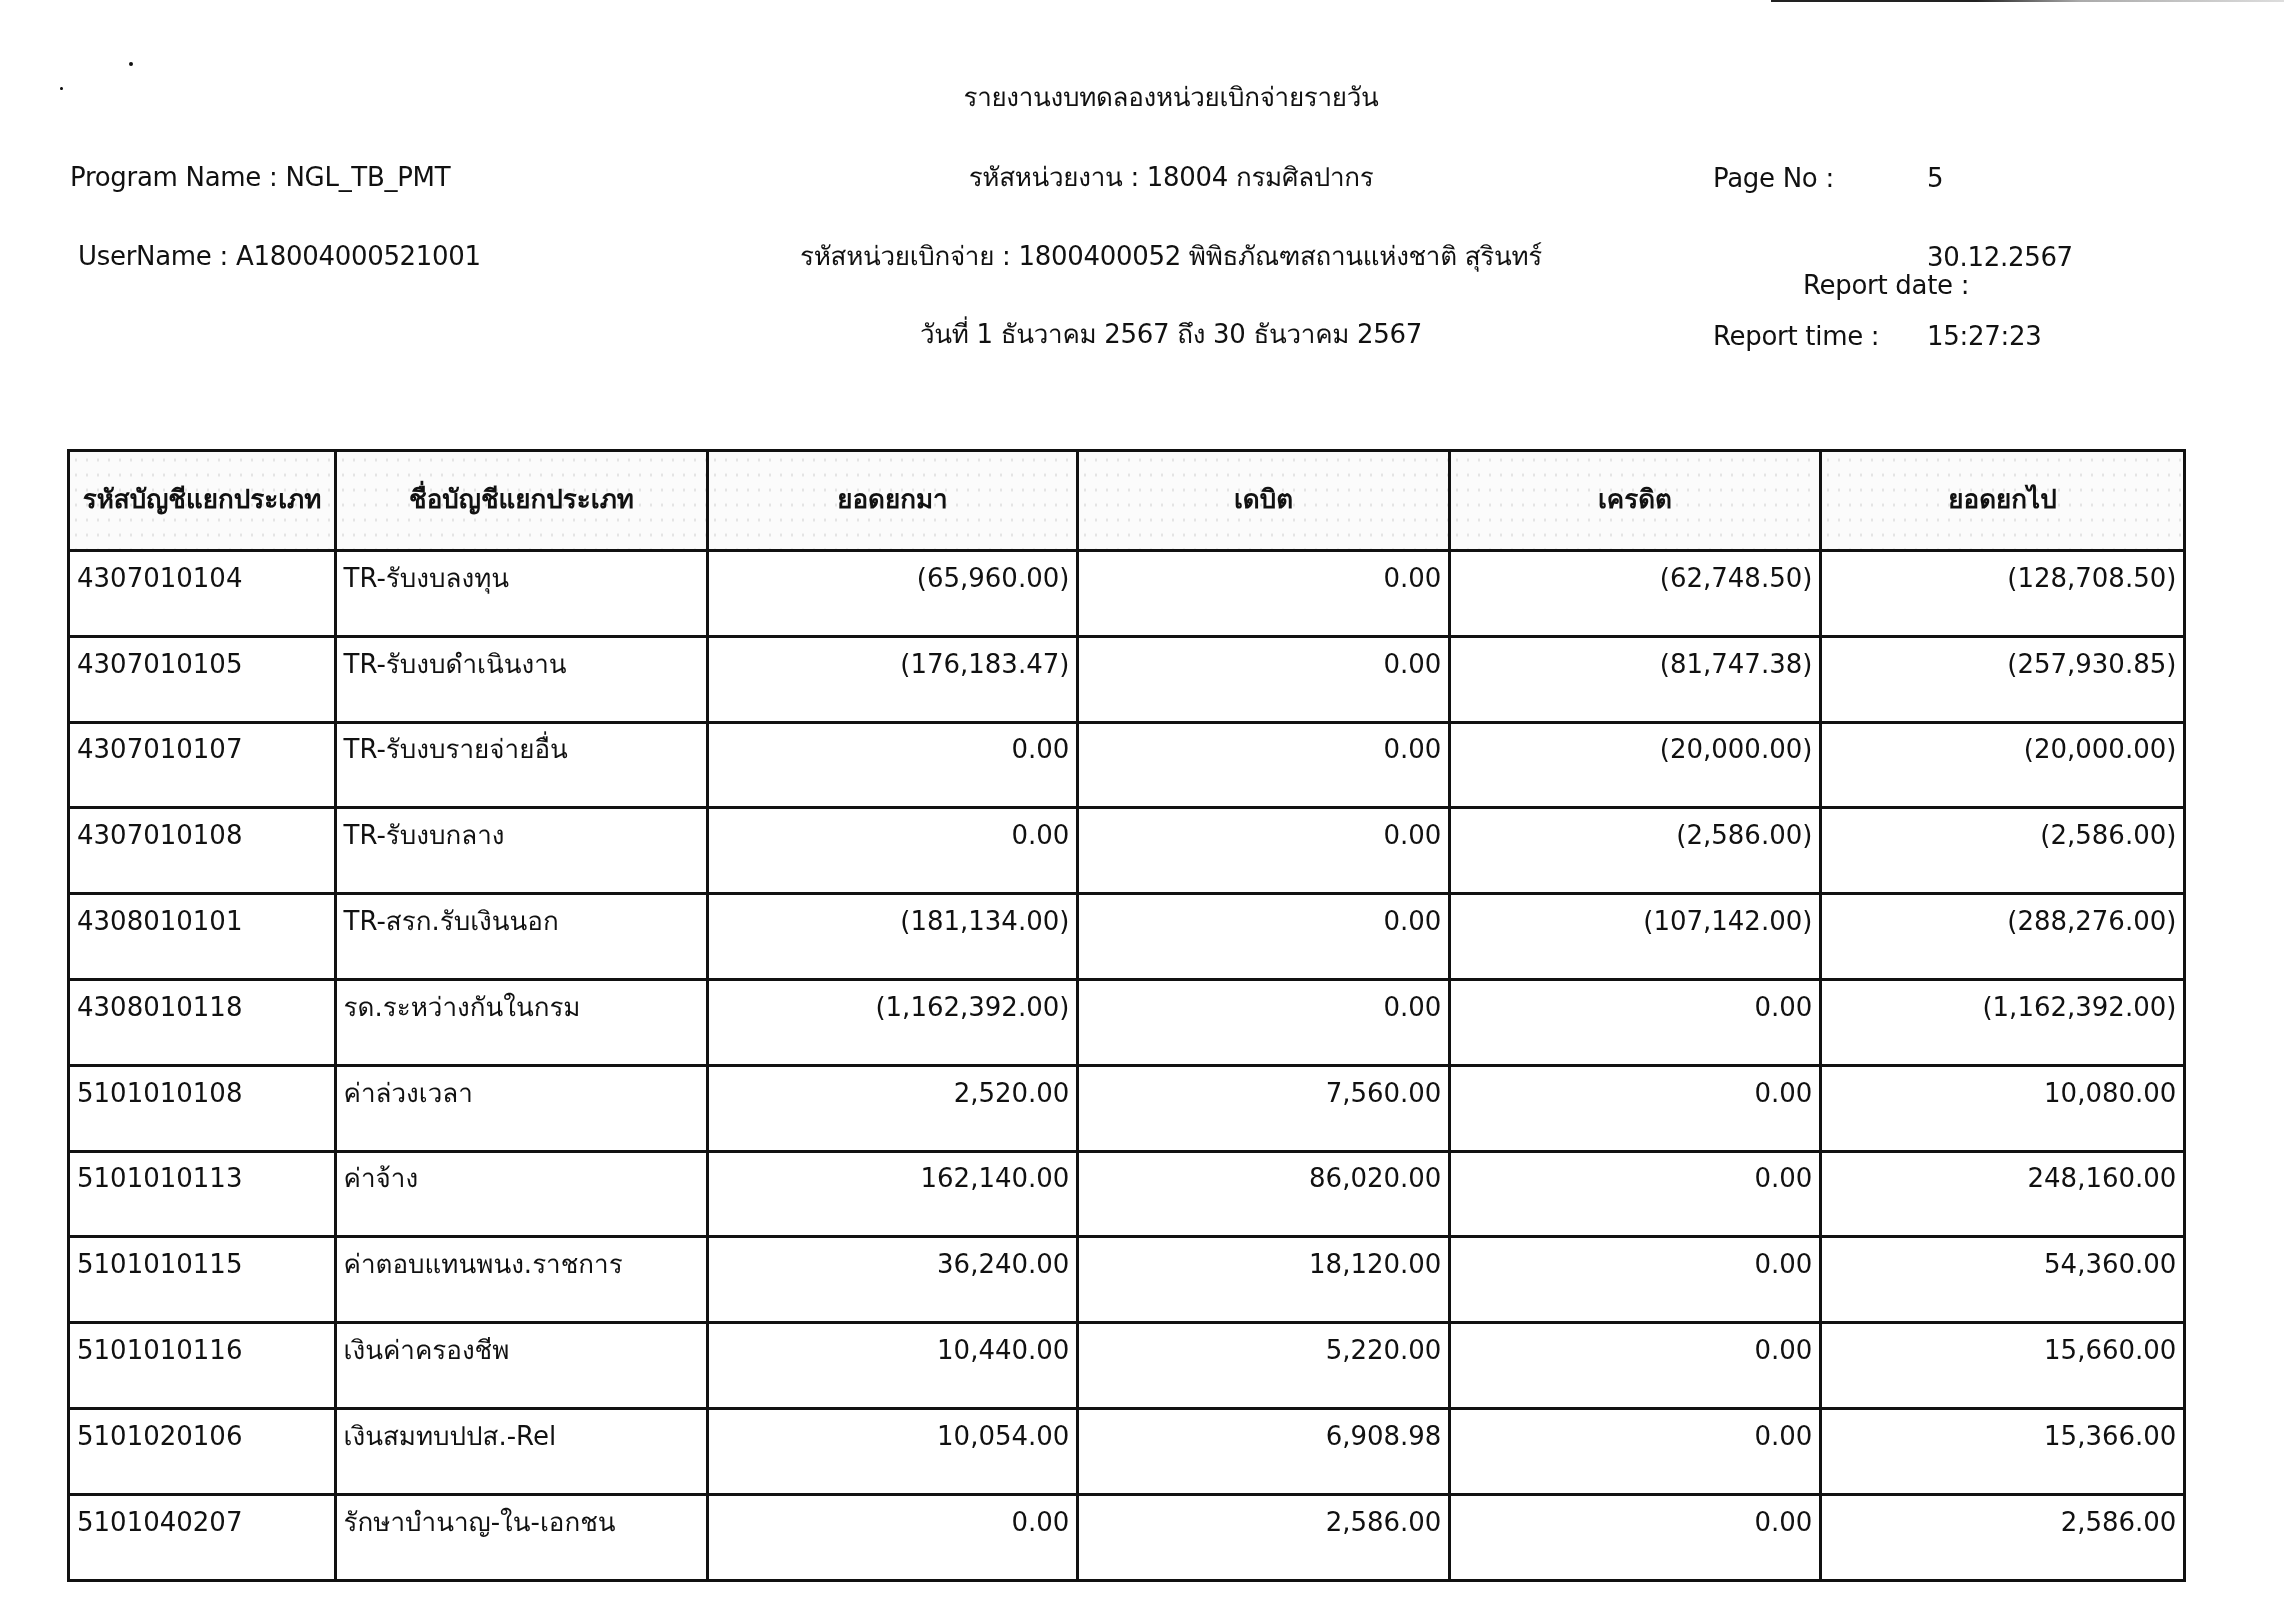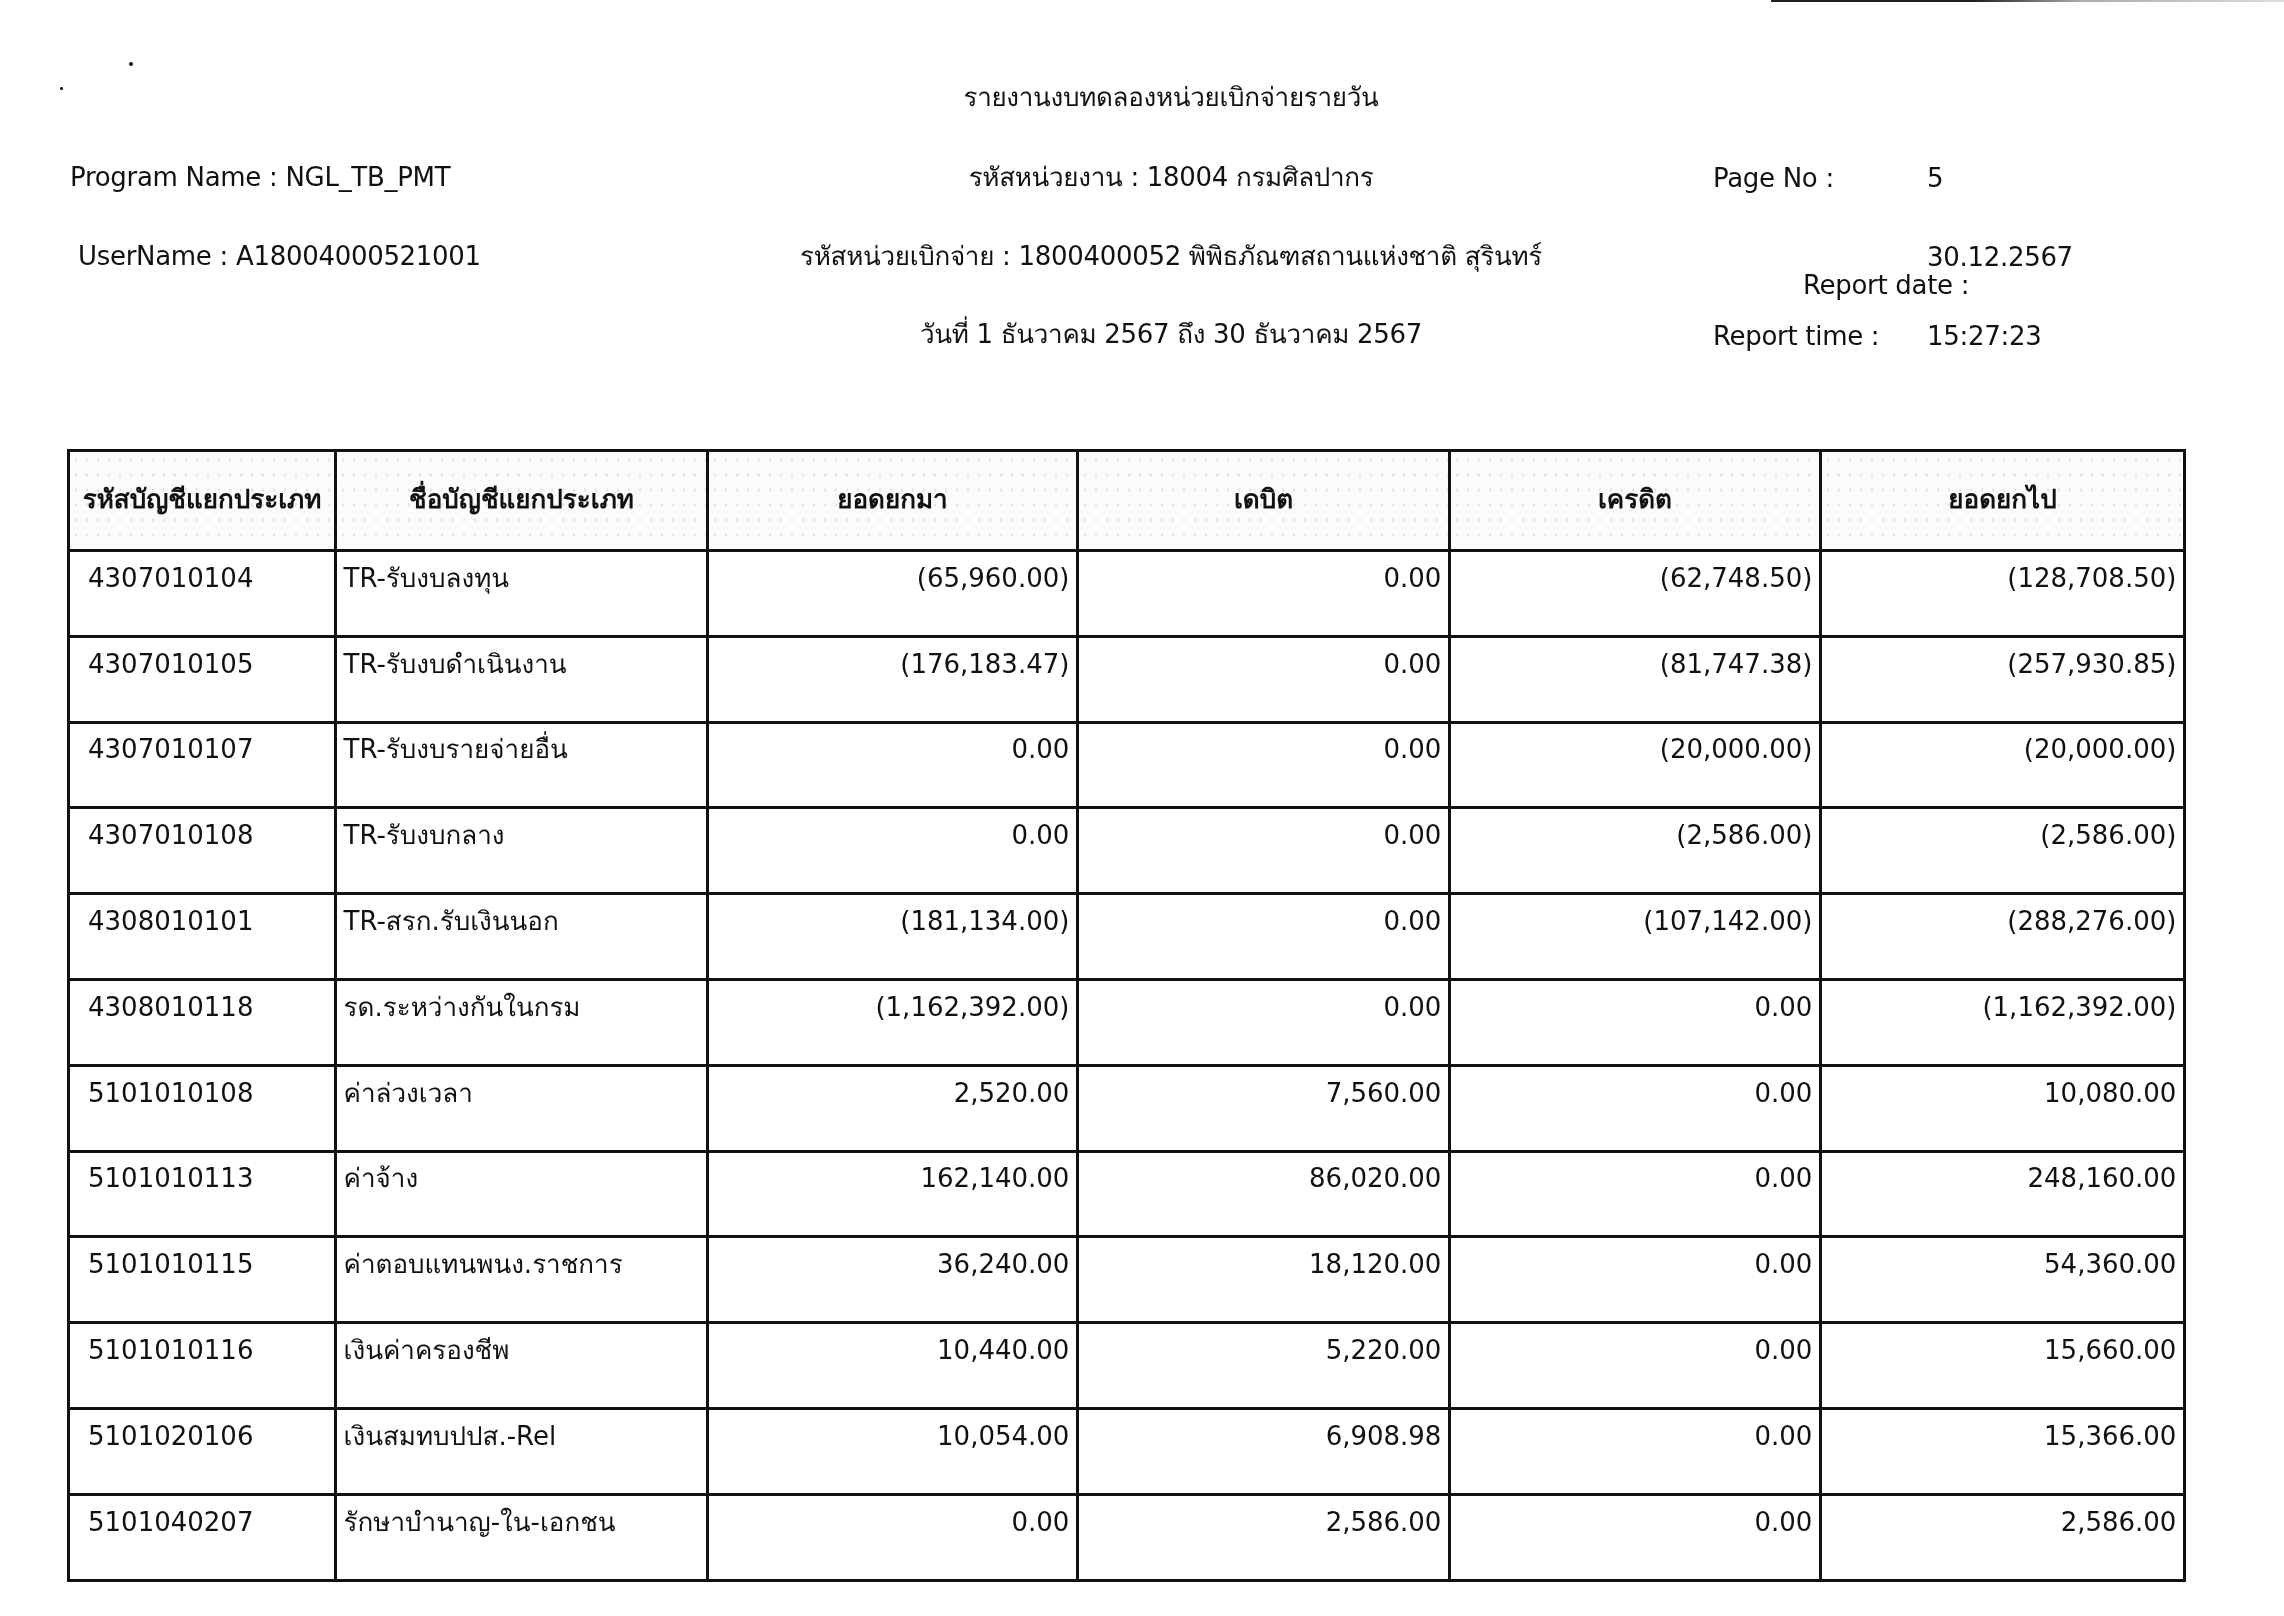--- a/index.html
+++ b/index.html
@@ -21,21 +21,21 @@
   }
   table.tb th {
     height:97px; font-weight:bold; text-align:center; vertical-align:middle;
     background-color:#fbfbfb;
     background-image: radial-gradient(#c8c8c8 0.7px, transparent 0.9px);
     background-size: 11px 15px;
     font-family: Liberation Serif, serif;
   }
   table.tb td { height:71px; vertical-align:top; padding-top:11.8px; }
   table.tb td.num { text-align:right; padding-right:6.6px; }
-  table.tb td.code { padding-left:18px;margin-left:10px; }
+  table.tb td.code { padding-left:7px;margin-left:10px; }
   table.tb td.name { padding-left:6.6px; }
 </style>
 </head>
 <body>
 
 <div class="top-rule"></div>
 <div class="speck" style="left:129px;top:62px;width:3.9px;height:3.9px;"></div>
 <div class="speck" style="left:60px;top:87px;width:2.6px;height:3.3px;"></div>
 
 <div class="hdr center" style="left:1171px;top:84px;">รายงานงบทดลองหน่วยเบิกจ่ายรายวัน</div>

